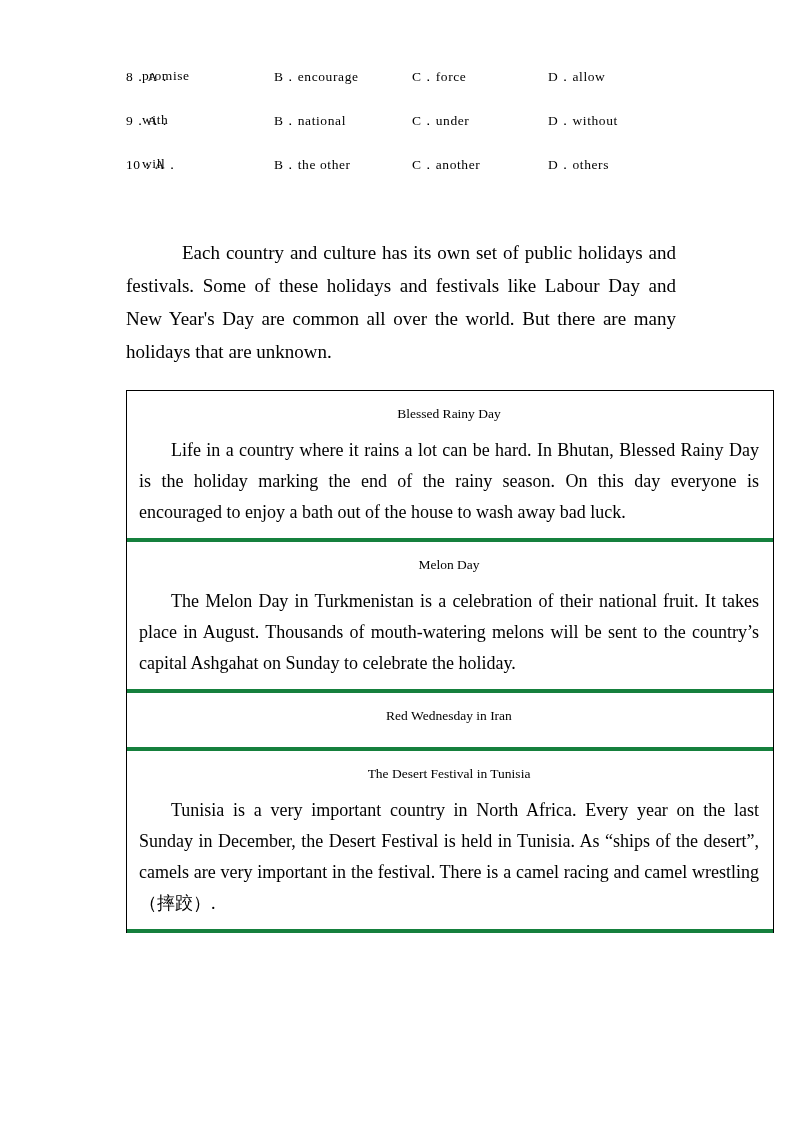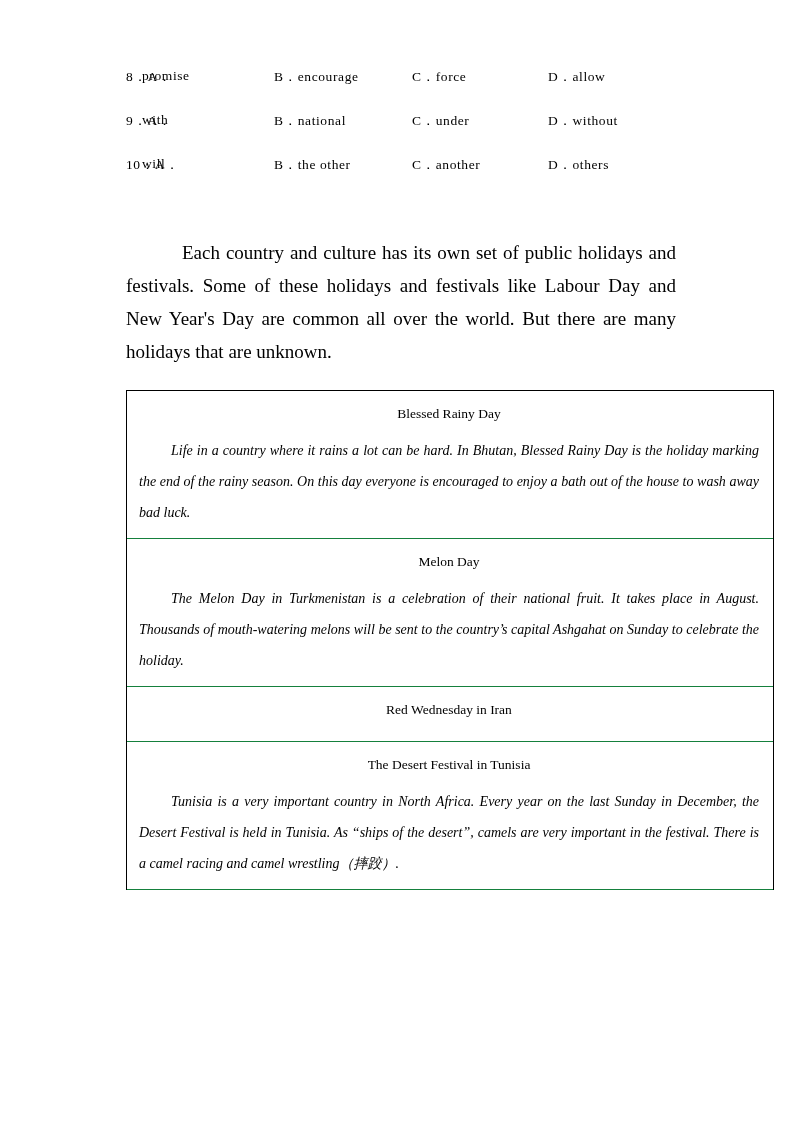--- a/index.html
+++ b/index.html
@@ -64,36 +64,35 @@
 
   
   .festival-table {
     margin-top: 22px;
     border: 1px solid #000;
     border-bottom: none;
     width: 648px;
     box-sizing: border-box;
   }
   .festival-block {
-    border-bottom: 1px solid #15803d;
+    border-bottom: 4px solid #15803d;
     padding: 12px 10px 10px 8px;
   }
   .festival-title {
     text-align: center;
     font-size: 13.5px;
     line-height: 22px;
     margin-bottom: 10px;
   }
   .festival-body {
-    font-size: 14px;
+    font-size: 18px;
     line-height: 31px;
     text-align: justify;
     text-indent: 32px;
     padding: 0 4px 0 4px;
-    font-style: italic;
   }
 </style>
 </head>
 <body>
 
 <div class="page">
 
   <div class="mcq-list">
 
     <div class="mcq-row">

